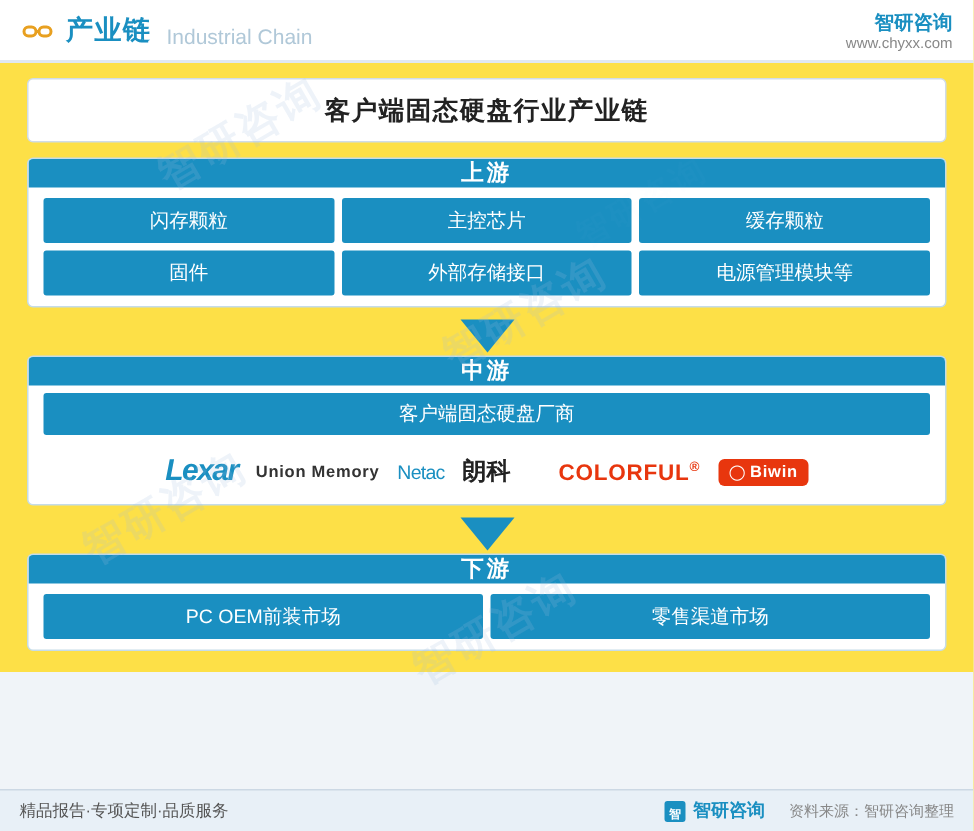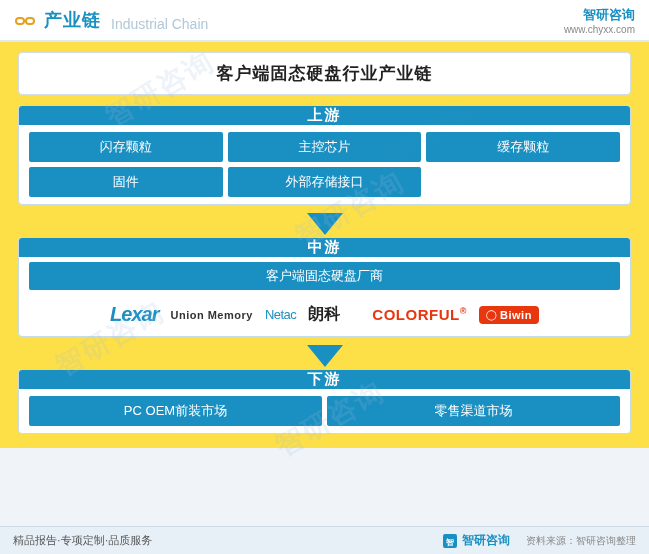--- a/index.html
+++ b/index.html
@@ -296,20 +296,21 @@
   <div class="page-title">客户端固态硬盘行业产业链</div>
 
   <div class="section-box">
     <div class="section-header">上游</div>
     <div class="items-grid">
       <div class="grid-item">闪存颗粒</div>
       <div class="grid-item">主控芯片</div>
       <div class="grid-item">缓存颗粒</div>
       <div class="grid-item">固件</div>
       <div class="grid-item">外部存储接口</div>
+      <div class="grid-item">电源管理模块等</div>
     </div>
   </div>
 
   <div class="arrow-container">
     <div class="arrow-down"></div>
   </div>
 
   <div class="section-box">
     <div class="section-header">中游</div>
     <div class="midstream-label">客户端固态硬盘厂商</div>

